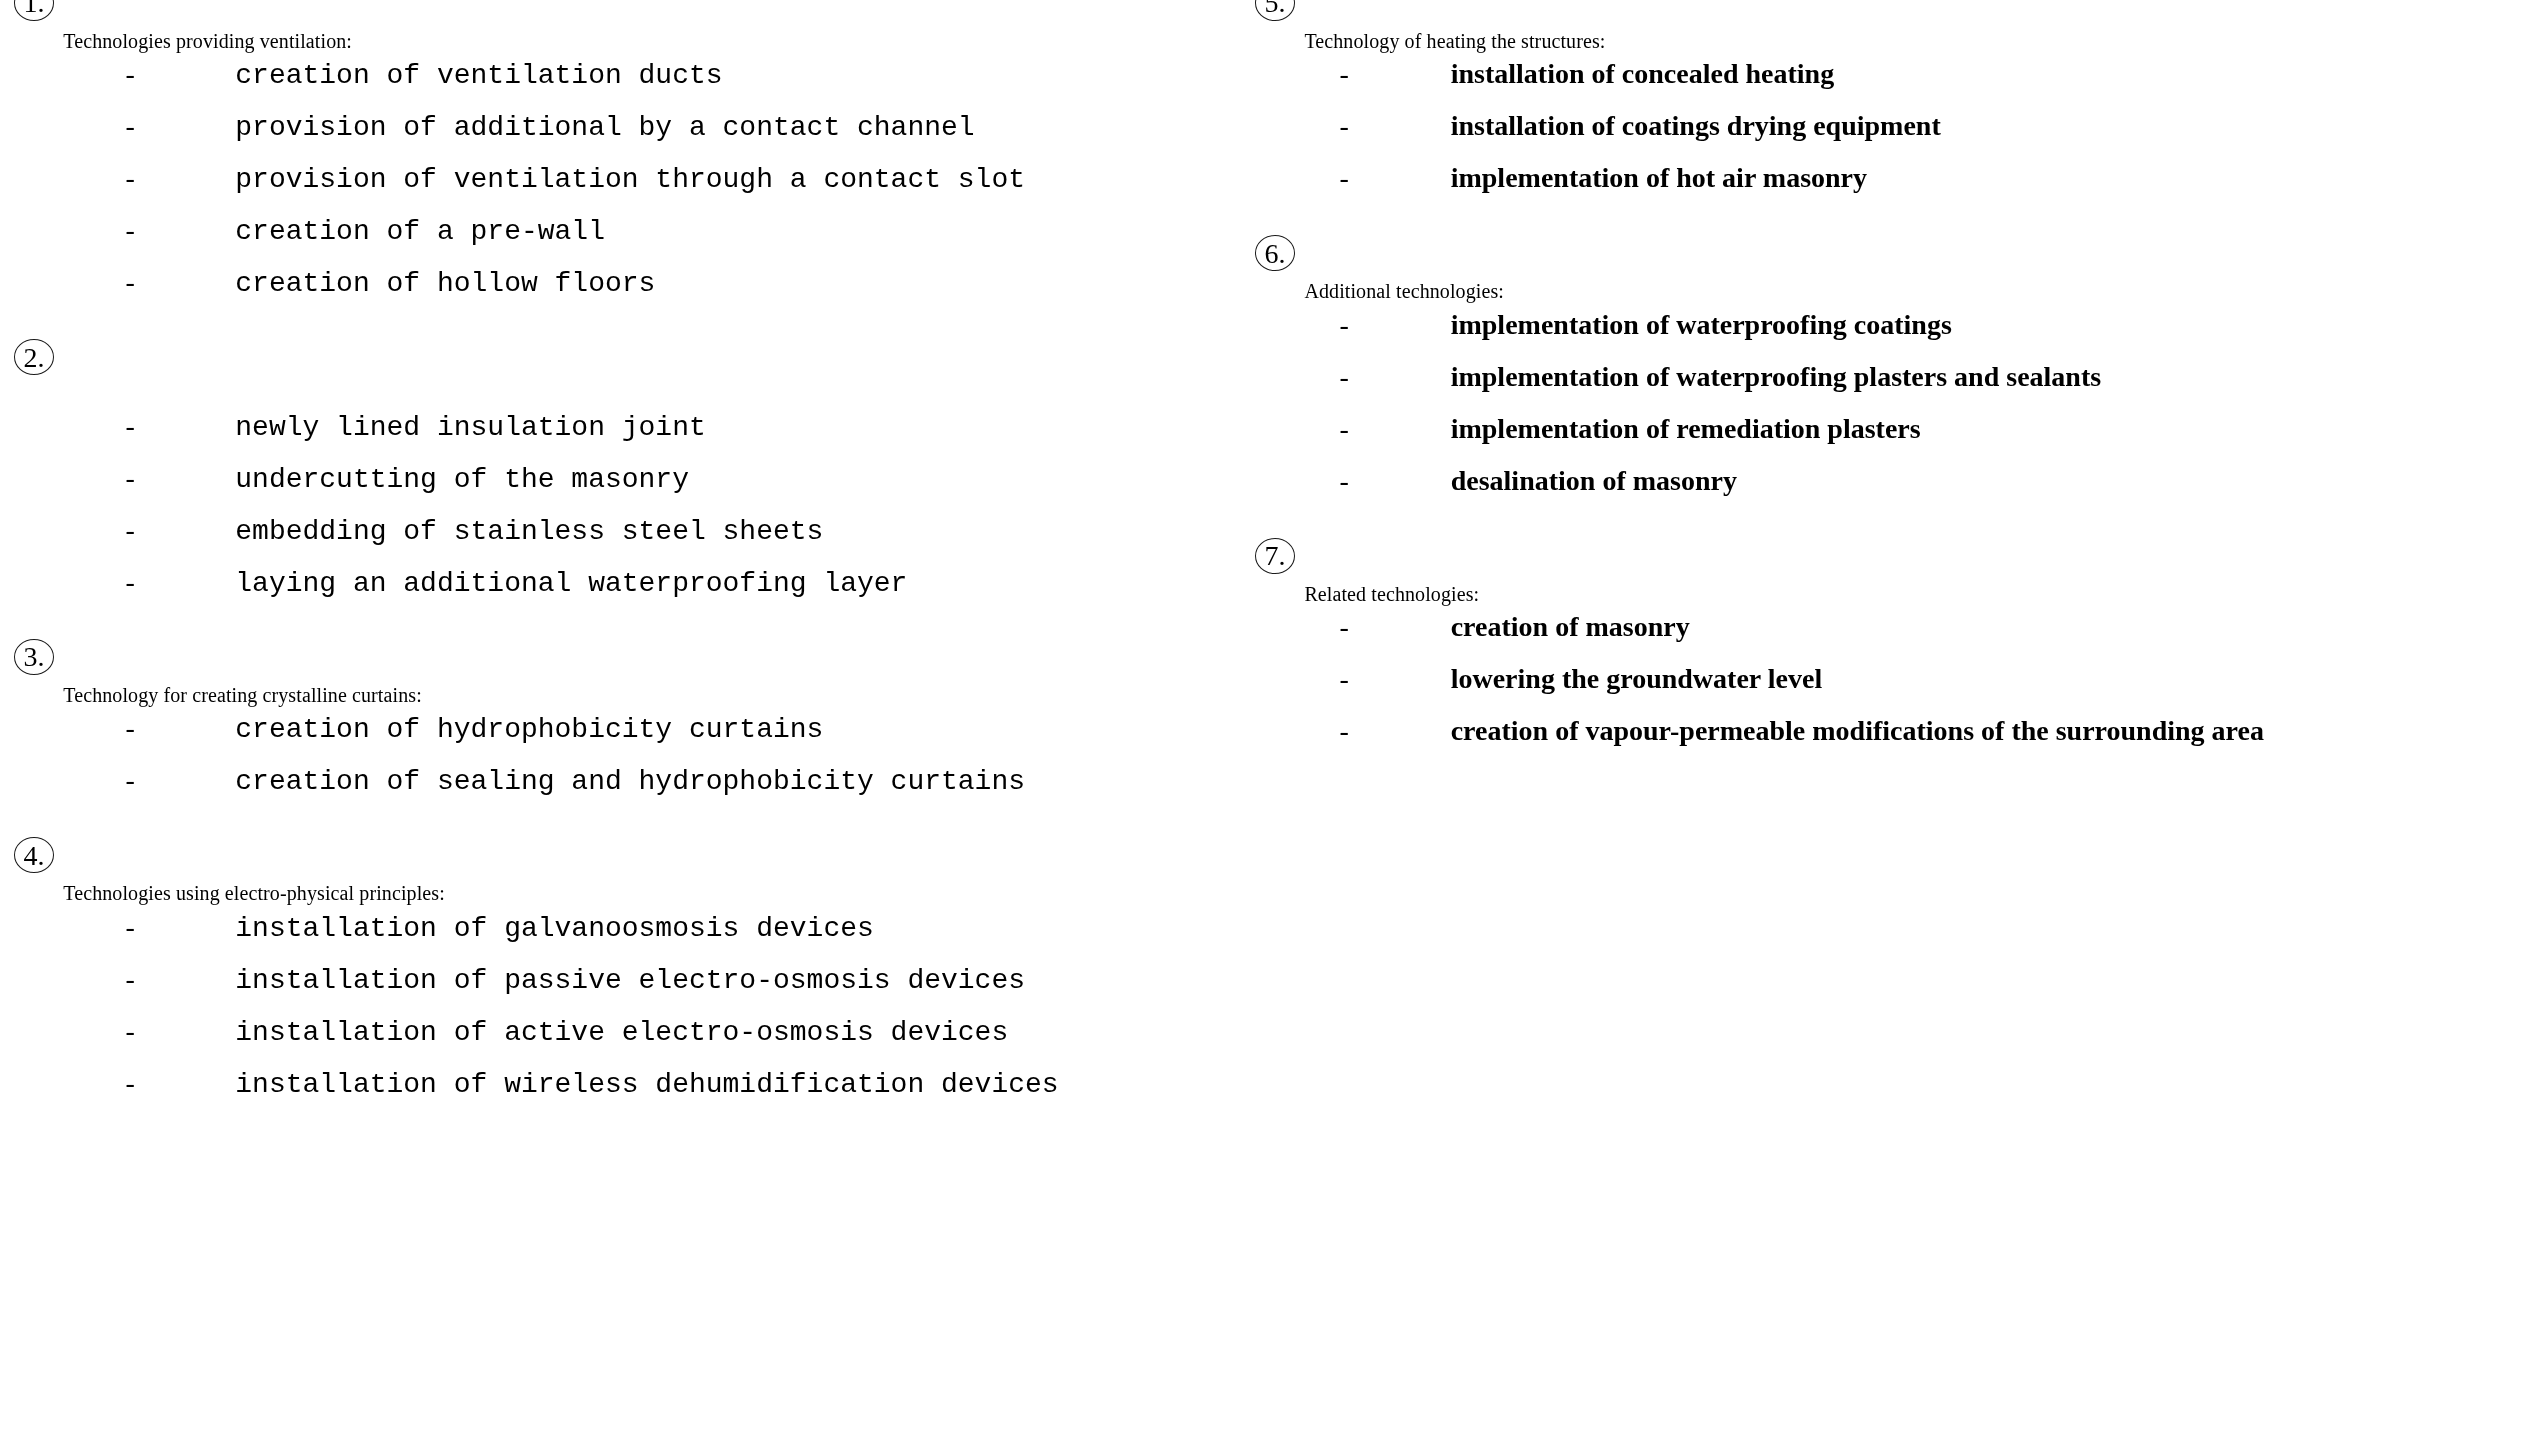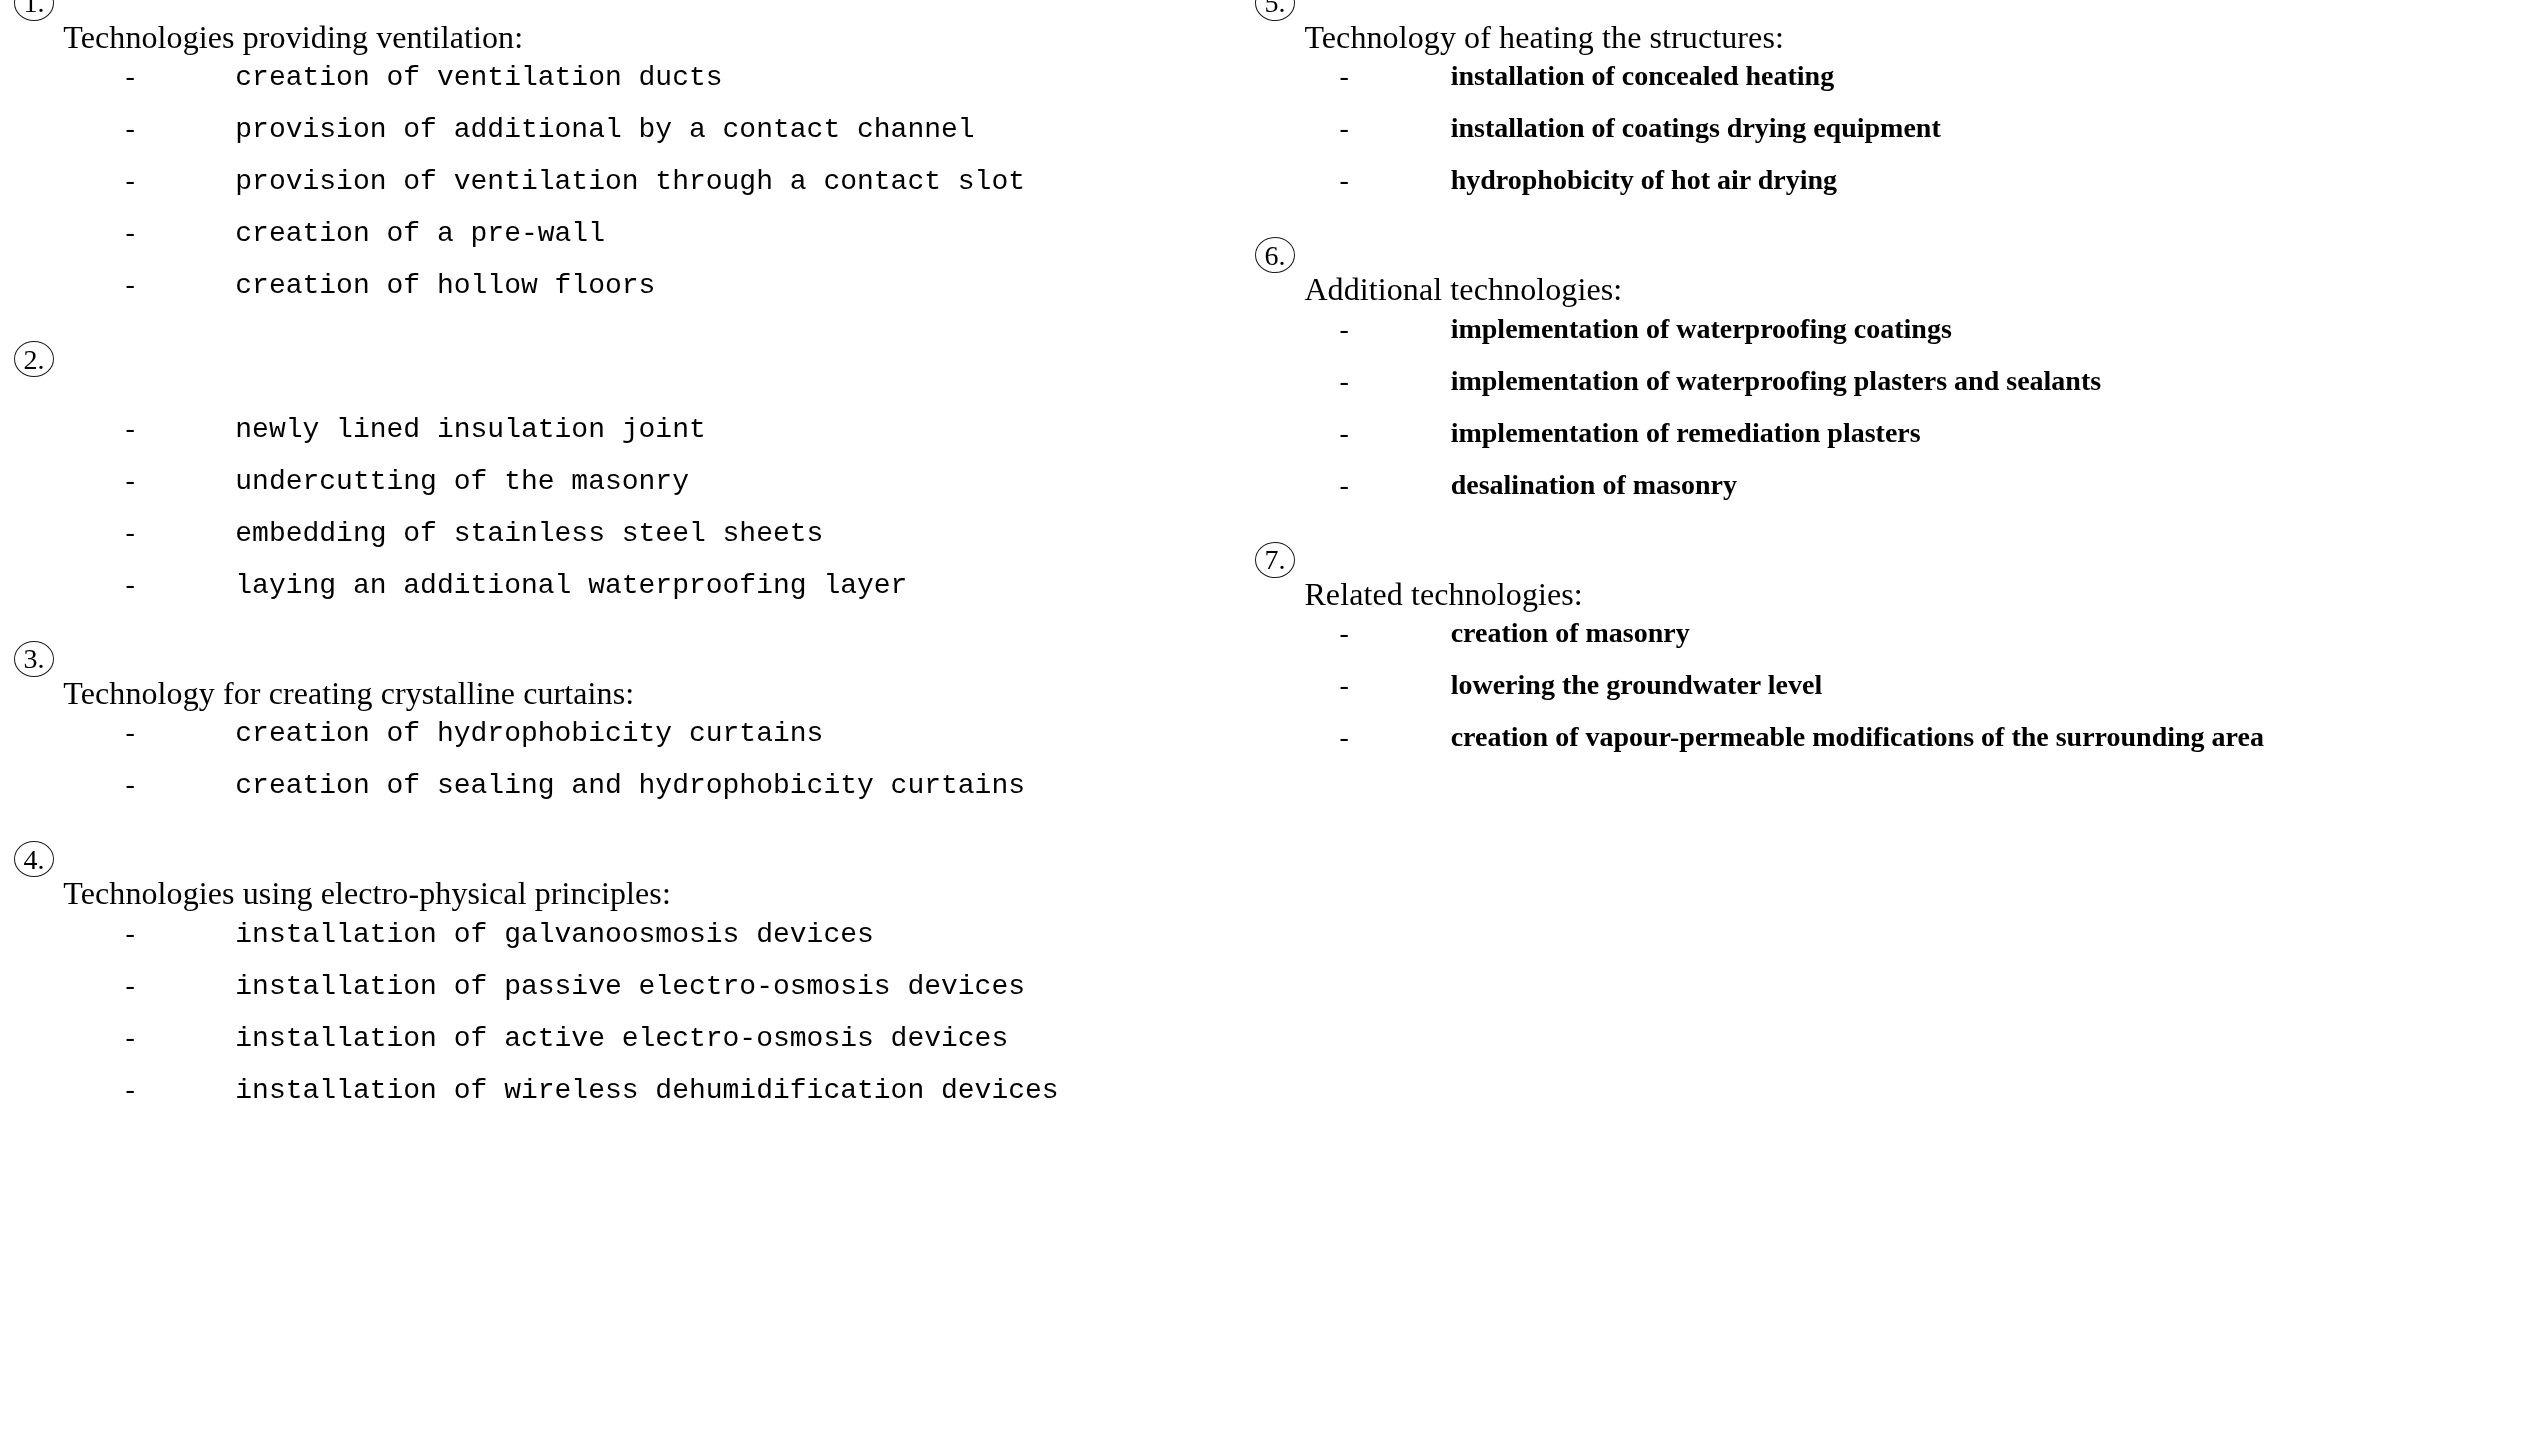--- a/index.html
+++ b/index.html
@@ -81,21 +81,21 @@
     top: -23.4px;
     width: 43px;
     height: 33px;
     line-height: 33px;
     text-align: center;
     font-size: 28px;
     letter-spacing: 0px;
   }
 
   .sec-title {
-    font-size: 32px;
+    font-size: 20px;
     line-height: 1.0;
     letter-spacing: 0.1px;
   }
 
   
   .items { margin: 0; padding: 0; }
 
   .item {
     display: flex;
     flex-direction: row;
@@ -253,21 +253,21 @@
         <div class="item">
           <span class="dash">-</span>
           <span class="txt">installation of concealed heating</span>
         </div>
         <div class="item">
           <span class="dash">-</span>
           <span class="txt">installation of coatings drying equipment</span>
         </div>
         <div class="item">
           <span class="dash">-</span>
-          <span class="txt">hydrophobicity of hot air drying</span>
+          <span class="txt">implementation of hot air masonry</span>
         </div>
       </div>
     </div>
 
     <div class="section">
       <div class="sec-head">
         <span class="circled-num">
           <span class="ring"></span>
           <span class="num">6.</span>
         </span>

